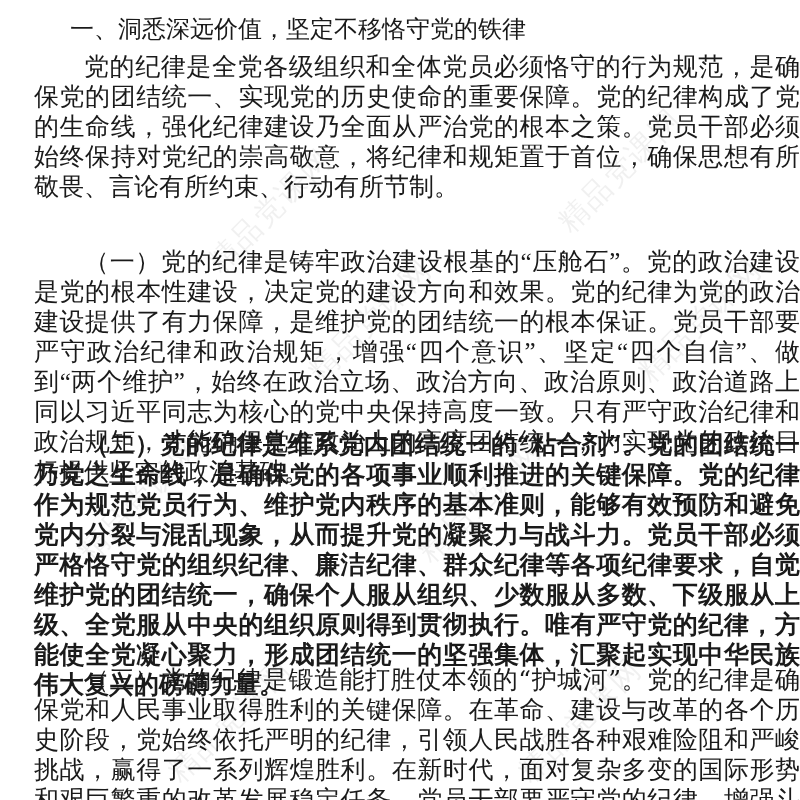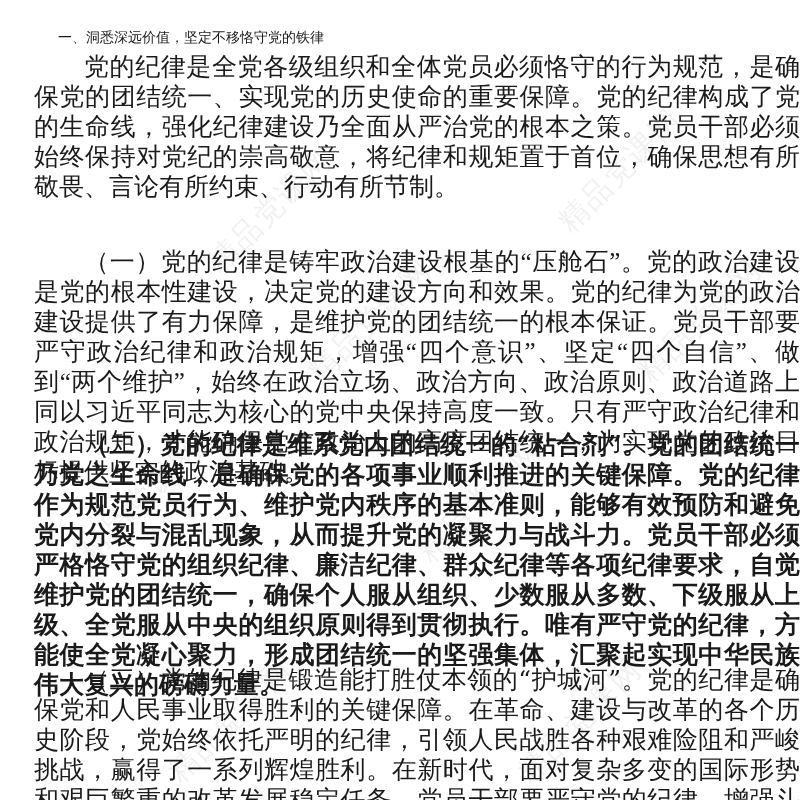--- a/index.html
+++ b/index.html
@@ -30,24 +30,24 @@
       text-align: justify;
       text-justify: inter-character;
       word-break: break-all;
       letter-spacing: 0px;
       margin: 12px;
     }
     .indent { text-indent: 2em; }
     .heading {
       position: absolute;
       left: 0;
-      font-size: 14px;
+      font-size: 24px;
       line-height: 30px;
       text-indent: 2em;
-      margin: 12px;
+      margin: 4px;
       white-space: nowrap;
     }
     .watermark {
       position: absolute;
       font-size: 30px;
       color: rgba(0,0,0,0.06);
       transform: rotate(-45deg);
       white-space: nowrap;
       pointer-events: none;
       font-family: "DejaVu Sans", "Liberation Sans", sans-serif;

